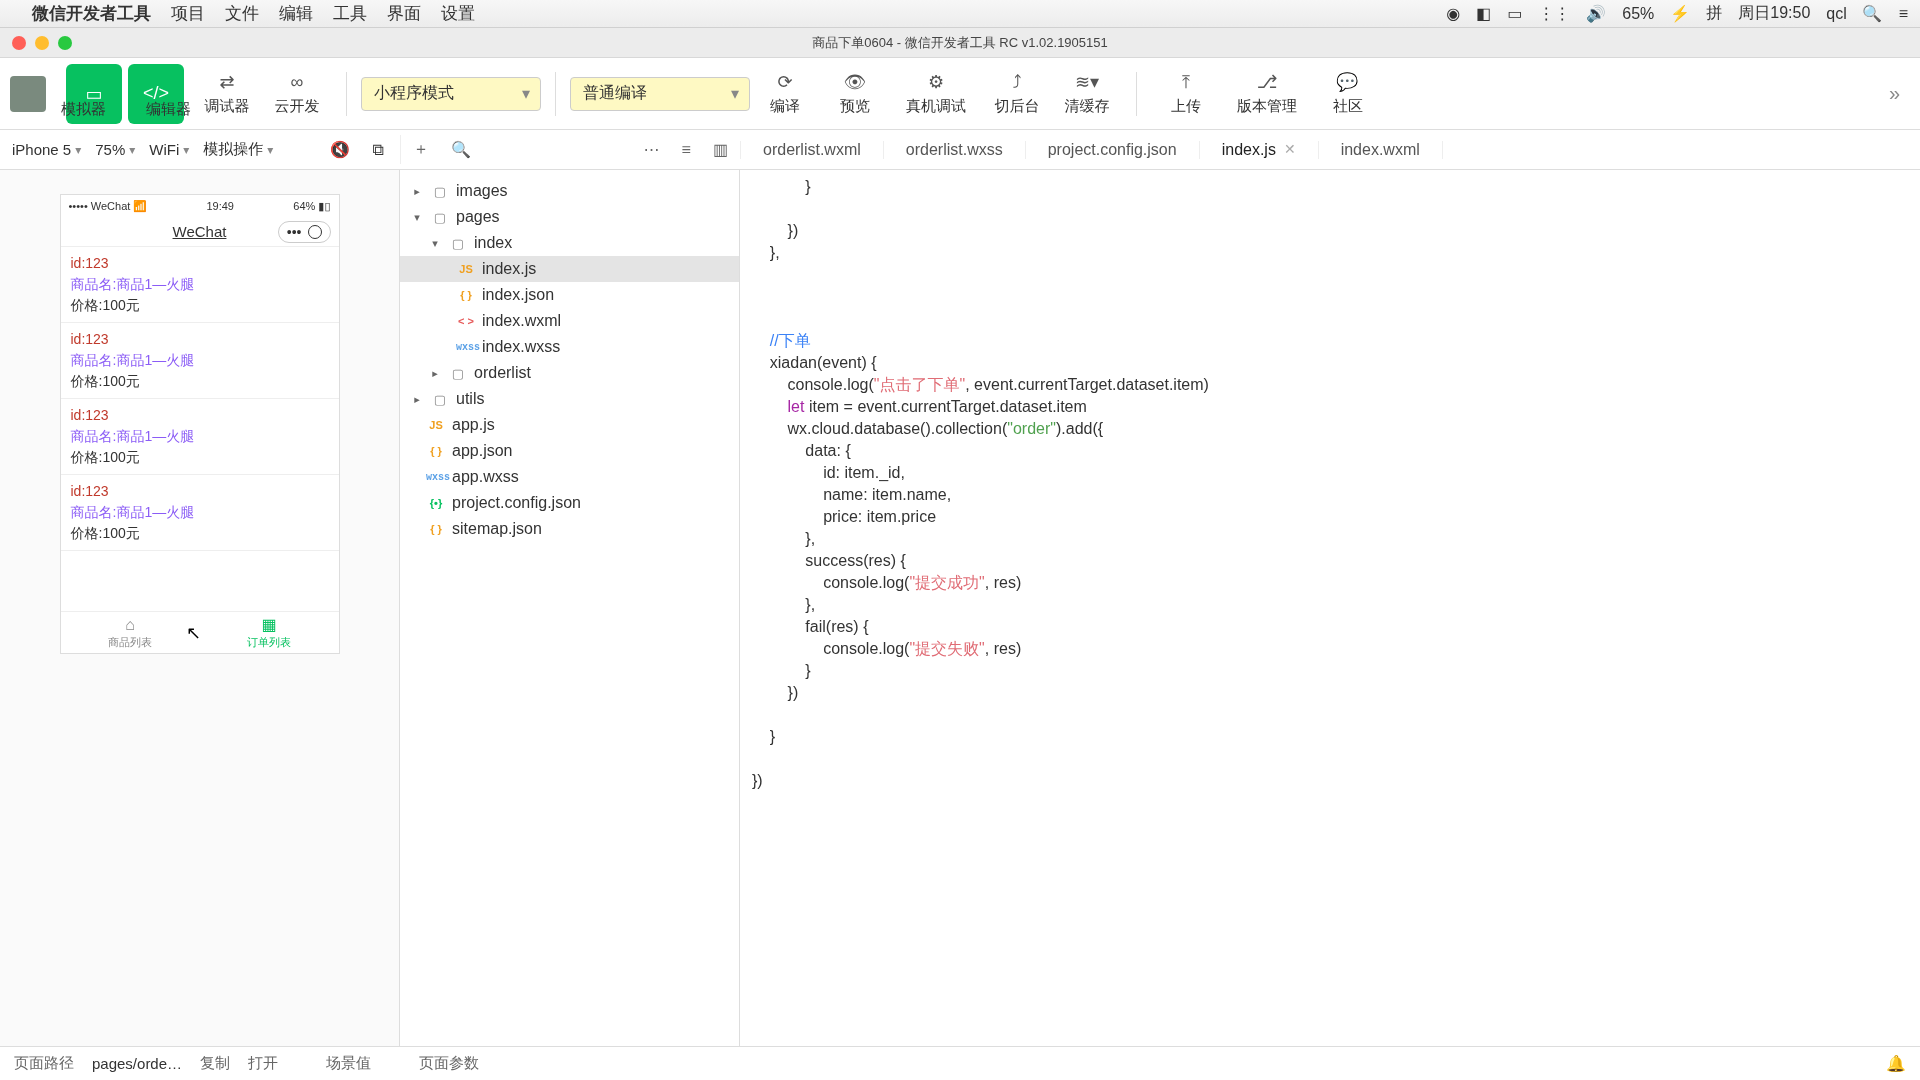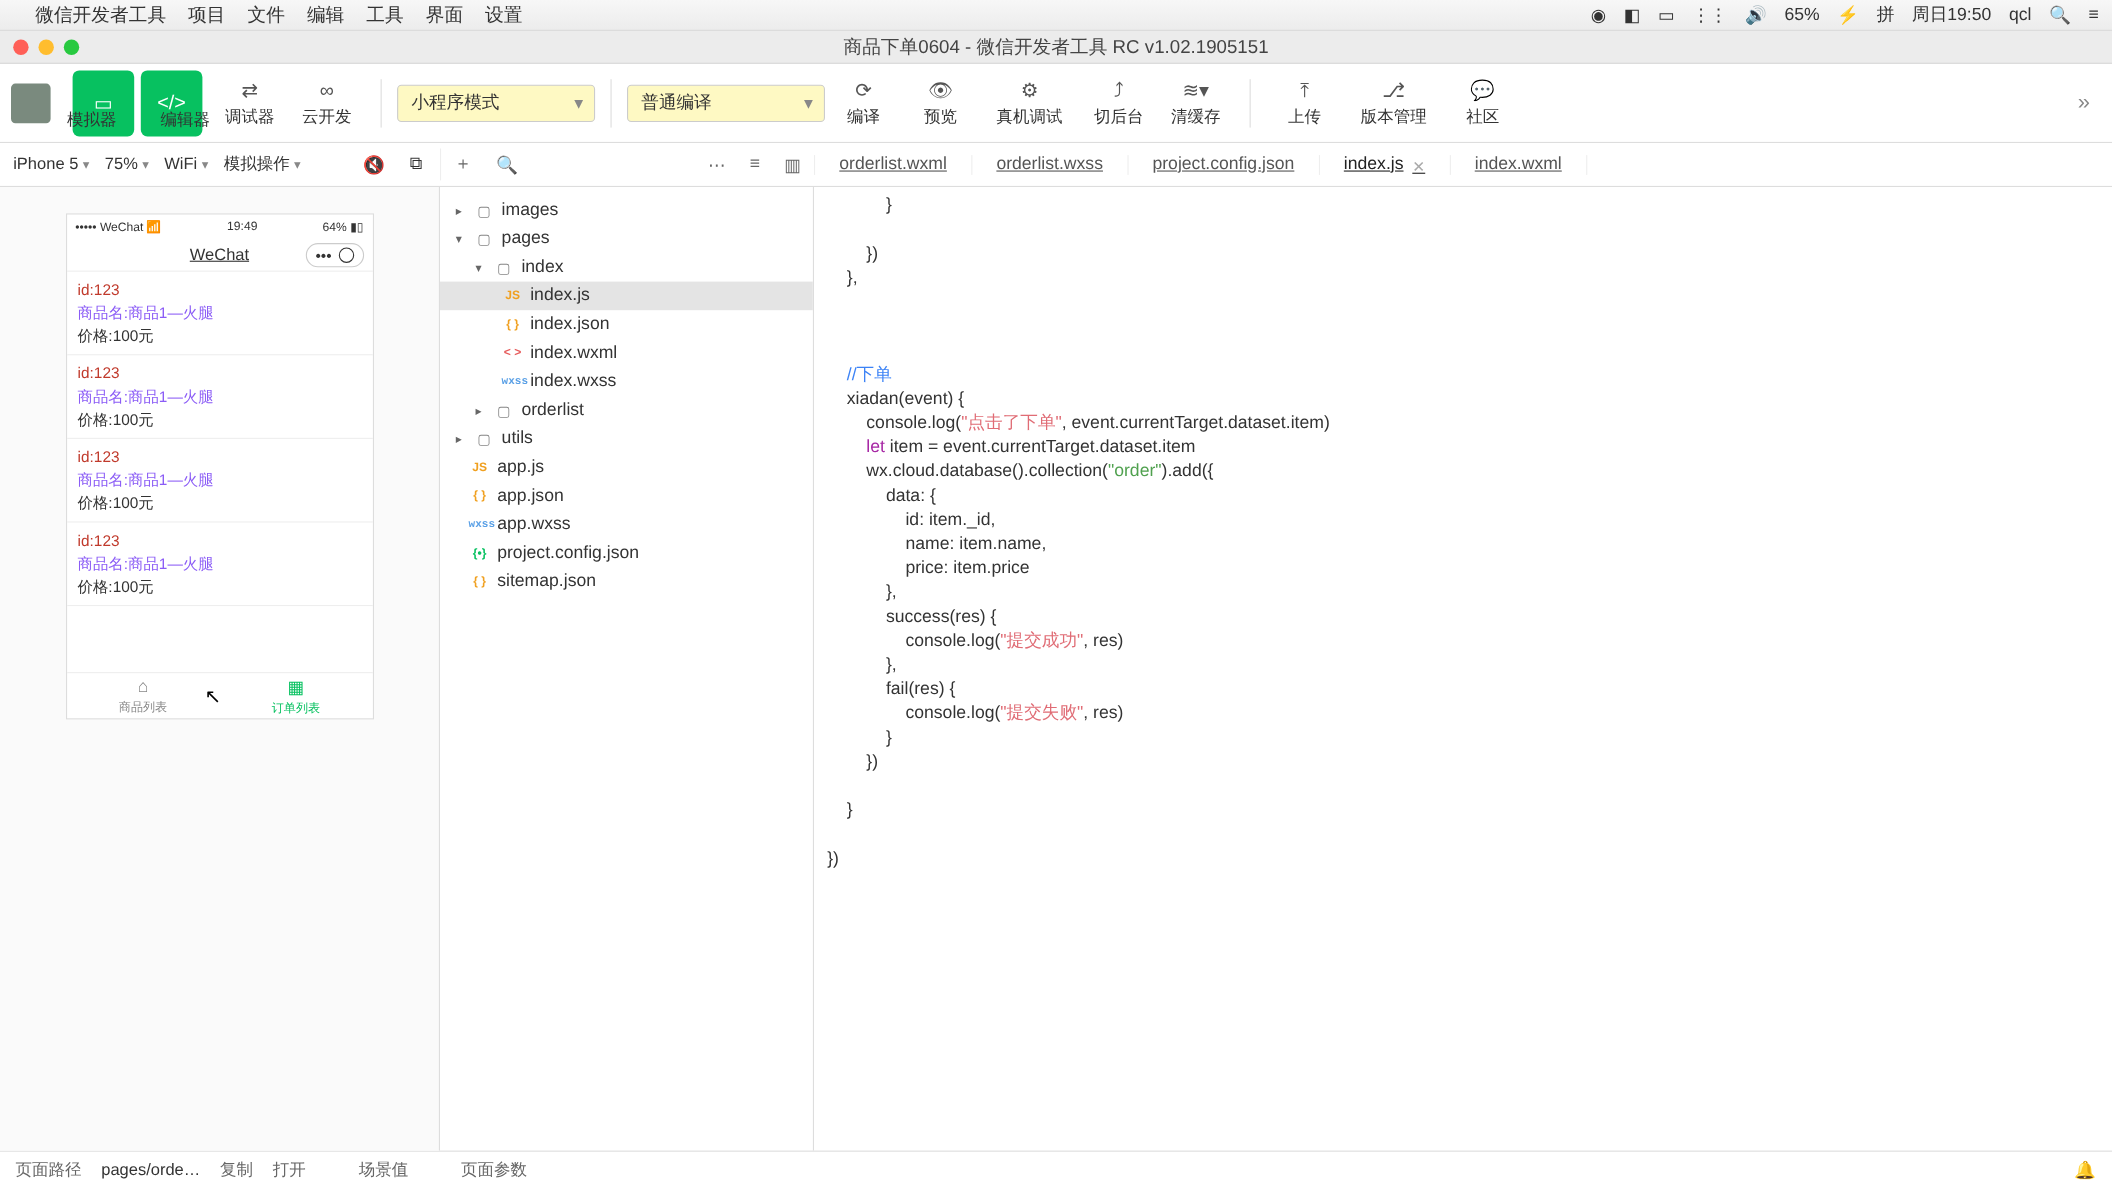--- a/index.html
+++ b/index.html
@@ -1,30 +1,30 @@
 <!DOCTYPE html>
 <html><head>
 <meta charset="utf-8">
 <style>
 * { margin:0; padding:0; box-sizing:border-box; font-family:-apple-system,"Helvetica Neue",Arial,sans-serif; }
 body { background:#fff; width:1920px; height:1080px; overflow:hidden; font-size:14px; color:#333; }
 
 
 .menubar { height:28px; background:linear-gradient(#f7f7f7,#ececec); display:flex; align-items:center; padding:0 12px; font-size:17px; gap:20px; border-bottom:1px solid #d0d0d0; }
 .menubar .apple { font-size:18px; }
-.menubar .appname { font-weight:400; }
+.menubar .appname { font-weight:700; }
 .menubar .right { margin-left:auto; display:flex; align-items:center; gap:16px; font-size:16px; }
 .menubar .right span { display:inline-flex; align-items:center; }
 
 
 .titlebar { height:30px; background:#ececec; display:flex; align-items:center; border-bottom:1px solid #d8d8d8; position:relative; }
 .traffic { display:flex; gap:9px; padding-left:12px; }
 .traffic .dot { width:14px; height:14px; border-radius:50%; }
 .dot.red { background:#ff5f57; } .dot.yel { background:#ffbd2e; } .dot.grn { background:#28c940; }
-.titlebar .title { position:absolute; left:50%; transform:translateX(-50%); font-size:17px; color:#444; }
+.titlebar .title { position:absolute; left:50%; transform:translateX(-50%); font-size:13px; color:#444; }
 
 
 .toolbar { height:72px; border-bottom:1px solid #ddd; display:flex; align-items:center; padding:0 10px; gap:0; }
 .tbgroup { display:flex; align-items:center; }
 .avatar { width:36px; height:36px; background:#7a8a7e; border-radius:4px; margin-right:20px; }
 .tbbtn { display:flex; flex-direction:column; align-items:center; justify-content:center; width:70px; height:60px; border-radius:6px; font-size:15px; gap:4px; cursor:pointer; }
 .tbbtn .ic { width:26px; height:22px; display:flex; align-items:center; justify-content:center; font-size:18px; color:#555; }
 .tbbtn.green { background:#07c160; color:#fff; margin-right:6px; width:56px; }
 .tbbtn.green .ic { color:#fff; }
 .tbbtn .lbl { font-size:15px; color:#333; }
@@ -36,21 +36,21 @@
 
 
 .secondbar { height:40px; border-bottom:1px solid #ddd; display:flex; align-items:center; }
 .sb-left { width:400px; display:flex; align-items:center; padding:0 12px; gap:14px; font-size:15px; color:#333; }
 .sb-left .drop { display:flex; align-items:center; gap:4px; cursor:pointer; }
 .sb-left .drop::after { content:"▾"; color:#888; font-size:12px; }
 .sb-mid { width:340px; display:flex; align-items:center; padding:0 8px; gap:14px; color:#666; border-left:1px solid #eee; }
 .sb-icon { font-size:16px; cursor:pointer; padding:4px; }
 .sb-mid .dots { margin-left:auto; }
 .tabs { flex:1; display:flex; align-items:stretch; border-left:1px solid #eee; overflow:hidden; }
-.tab { padding:0 22px; display:flex; align-items:flex-end; font-size:16px; color:#555; border-right:1px solid #eee; cursor:pointer; gap:8px; white-space:nowrap;text-decoration:underline; }
+.tab { padding:0 22px; display:flex; align-items:flex-start; font-size:16px; color:#555; border-right:1px solid #eee; cursor:pointer; gap:8px; white-space:nowrap; }
 .tab.active { background:#fff; color:#222; }
 .tab .close { color:#aaa; font-size:14px; }
 
 
 .main { display:flex; height:calc(1080px - 28px - 30px - 72px - 40px - 34px); }
 .simcol { width:400px; border-right:1px solid #ddd; display:flex; justify-content:center; padding-top:24px; background:#fafafa; }
 .treecol { width:340px; border-right:1px solid #ddd; padding-top:8px; overflow:auto; font-size:16px; }
 .codecol { flex:1; display:flex; flex-direction:column; }
 
 

